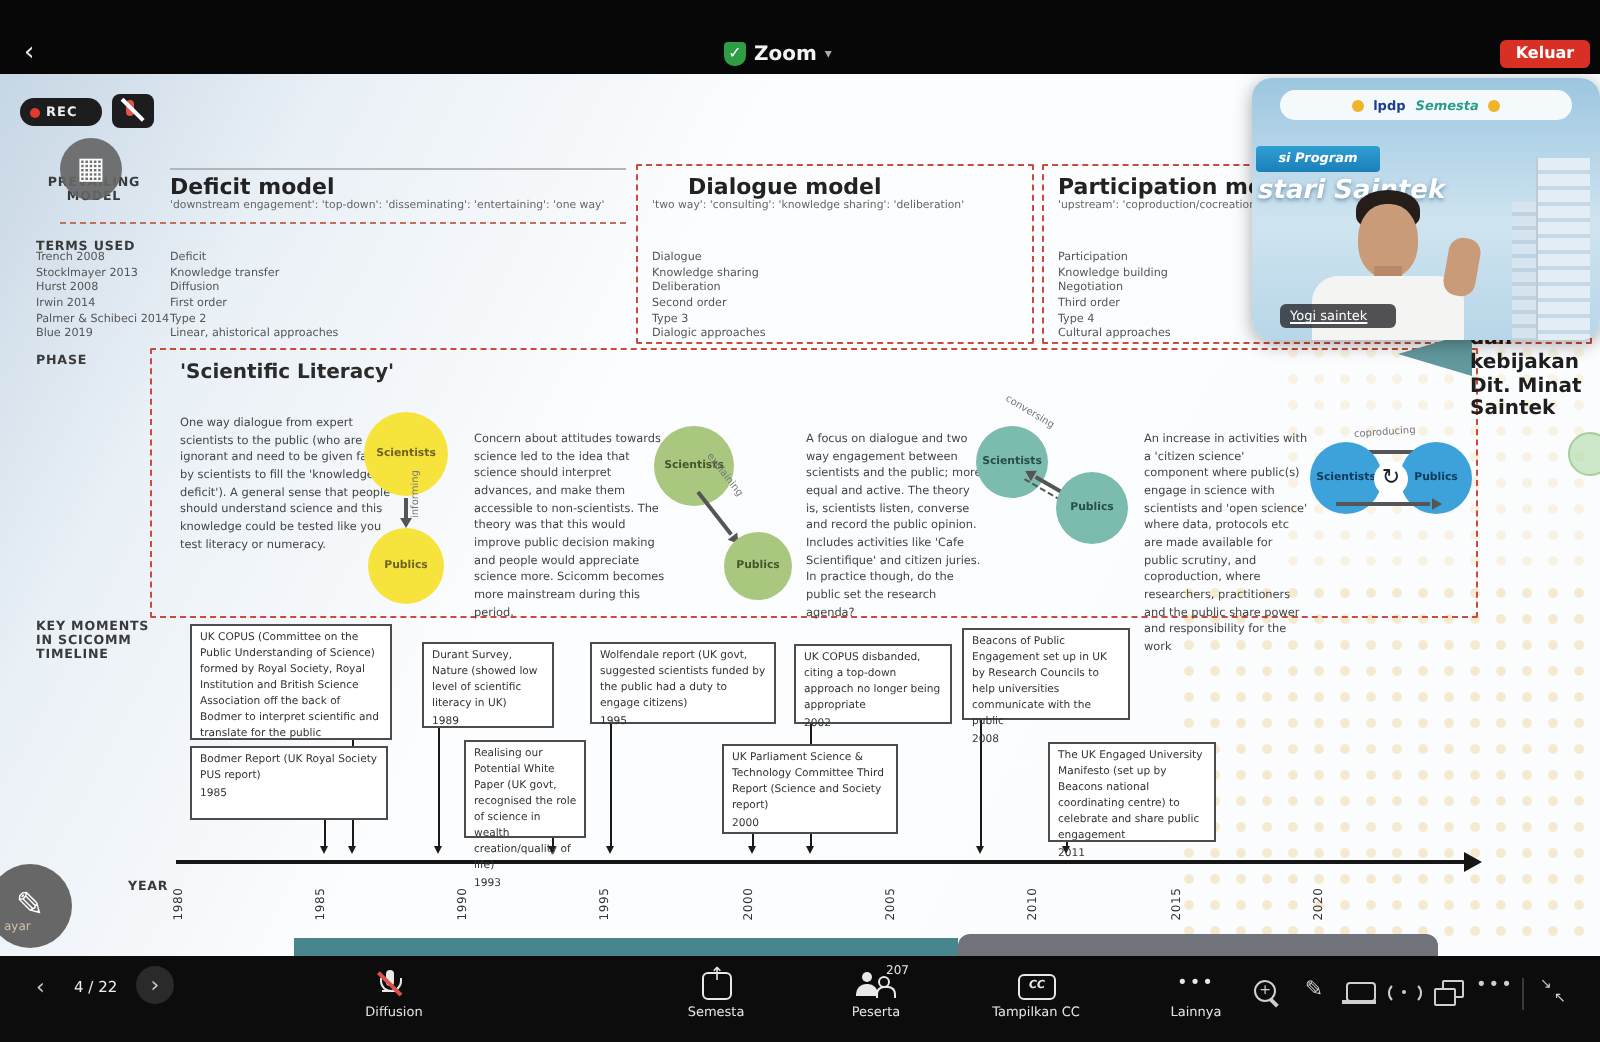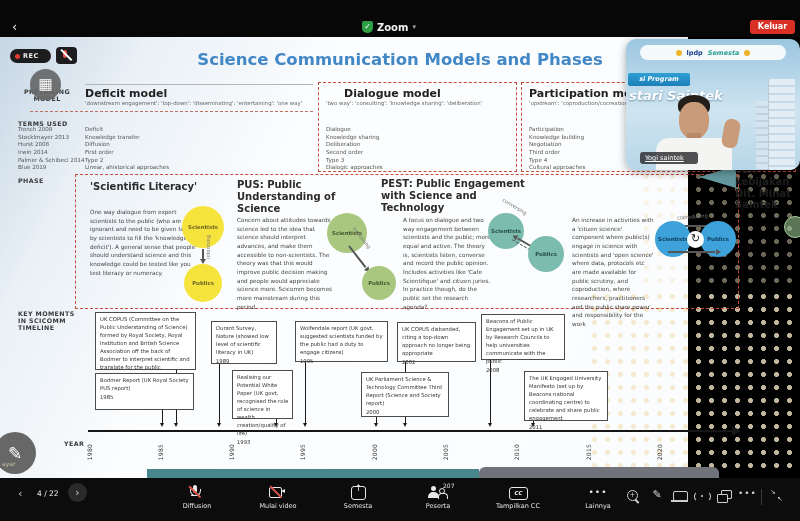--- a/index.html
+++ b/index.html
@@ -10,21 +10,21 @@
   #topbar{left:0;top:0;width:800px;height:37px;background:#070707;z-index:20;}
   .backbtn{left:12px;top:20px;color:#e8e8e8;font-size:13px;line-height:13px;}
   .zoomctr{left:362px;top:21px;display:flex;align-items:center;gap:4px;}
   .shield{width:11px;height:12px;background:#2e9e44;border-radius:2px 2px 5px 5px;color:#fff;
           font-size:8px;line-height:12px;text-align:center;}
   .zoomtxt{color:#f2f2f2;font-size:10px;font-weight:bold;}
   .caret{color:#aaa;font-size:7px;}
   .leave{left:750px;top:20px;width:45px;height:14px;background:#d93025;border-radius:3px;
          color:#fff;font-size:8px;line-height:14px;text-align:center;font-weight:bold;}
   
-  #stage{left:0;top:37px;width:688px;height:441px;
+  #stage{left:0;top:37px;width:800px;height:441px;
          background:linear-gradient(118deg,#c6d6e4 0%,#e9f0f6 16%,#fcfdfe 38%,#fbfcfd 100%);z-index:1;}
   .dots{background-image:radial-gradient(#f3e6c4 2.2px,rgba(0,0,0,0) 2.7px);background-size:13px 13px;}
   
   .recpill{left:10px;top:12px;width:41px;height:14px;background:#1d1d1f;border-radius:7px;
            display:flex;align-items:center;gap:3px;padding-left:5px;box-sizing:border-box;}
   .recdot{width:5px;height:5px;border-radius:50%;background:#e23b2e;}
   .rectxt{color:#eee;font-size:6.5px;font-weight:bold;letter-spacing:.5px;}
   .micpill{left:56px;top:10px;width:21px;height:17px;background:#1d1d1f;border-radius:4px;}
   .micglyph{position:absolute;left:7px;top:3px;width:4px;height:8px;background:#e05548;border-radius:2px;}
   .micslash{position:absolute;left:3px;top:7px;width:15px;height:1.5px;background:#fff;transform:rotate(45deg);}
@@ -166,21 +166,20 @@
   </div>
   <div class="abs micpill">
     <span class="micglyph"></span>
     <span class="micslash"></span>
   </div>
 
   <div class="abs gridbtn"><span>▦</span></div>
   <div class="abs penbtn"><span>✎</span></div>
   <div class="abs penlbl">ayar</div>
 
-  <div class="abs title">Science Communication Models and Phases</div>
 
   <div class="abs sidelbl" style="left:18px;top:51px;width:58px;text-align:center;">PREVAILING MODEL</div>
   <div class="abs sidelbl" style="left:18px;top:83px;">TERMS USED</div>
   <div class="abs sidelbl" style="left:18px;top:140px;">PHASE</div>
   <div class="abs sidelbl" style="left:18px;top:273px;">
     <div>KEY MOMENTS</div>
     <div>IN SCICOMM</div>
     <div>TIMELINE</div>
   </div>
   <div class="abs sidelbl" style="left:64px;top:403px;">YEAR</div>
@@ -240,35 +239,33 @@
     </div>
   <div class="arrow" style="left:202.5px;top:212px;width:14px;transform:rotate(90deg);">
       <i class="ln" style="width:10px;"></i>
       <i class="hd"></i>
     </div>
   <span class="rot" style="left:196px;top:207px;width:24px;transform:rotate(-90deg);">informing</span>
   <div class="abs circ cy" style="left:184px;top:227px;width:38px;height:38px;">
       <span>Publics</span>
     </div>
 
-  <div class="abs ptitle" style="left:237px;top:142px;width:102px;">PUS: Public Understanding of Science</div>
   <div class="abs ptext" style="left:237px;top:179px;width:99px;">Concern about attitudes towards science led to the idea that science should interpret advances, and make them accessible to non-scientists. The theory was that this would improve public decision making and people would appreciate science more. Scicomm becomes more mainstream during this period.</div>
   <div class="abs circ cg" style="left:327px;top:176px;width:40px;height:40px;">
       <span>Scientists</span>
     </div>
   <div class="arrow" style="left:349px;top:209px;width:32px;transform:rotate(52deg);">
       <i class="ln" style="width:27px;"></i>
       <i class="hd"></i>
     </div>
   <span class="rot" style="left:348px;top:200px;width:32px;transform:rotate(52deg);">explaining</span>
   <div class="abs circ cg" style="left:362px;top:229px;width:34px;height:34px;">
       <span>Publics</span>
     </div>
 
-  <div class="abs ptitle" style="left:381px;top:141px;width:160px;">PEST: Public Engagement with Science and Technology</div>
   <div class="abs ptext" style="left:403px;top:179px;width:88px;">A focus on dialogue and two way engagement between scientists and the public; more equal and active. The theory is, scientists listen, converse and record the public opinion. Includes activities like 'Cafe Scientifique' and citizen juries. In practice though, do the public set the research agenda?</div>
   <div class="abs circ ct" style="left:488px;top:176px;width:36px;height:36px;">
       <span>Scientists</span>
     </div>
   <div class="arrow" style="left:536px;top:212px;width:26px;transform:rotate(-150deg);">
       <i class="ln" style="width:21px;"></i>
       <i class="hd"></i>
     </div>
   <div class="arrow" style="left:512px;top:203px;width:26px;transform:rotate(30deg);">
       <i class="lnd" style="width:21px;"></i>
@@ -381,28 +378,20 @@
 
   <div class="tbtn" style="left:162px;">
     <div class="ticon">
       <i class="ic micb"></i>
         <i class="ic mica"></i>
         <i class="ic mics"></i>
         <i class="ic slash"></i>
     </div>
     <div class="tlabel">Diffusion</div>
   </div>
-  <div class="tbtn" style="left:243px;">
-    <div class="ticon">
-      <i class="ic camb"></i>
-        <i class="ic camt"></i>
-        <i class="ic slash"></i>
-    </div>
-    <div class="tlabel">Mulai video</div>
-  </div>
   <div class="tbtn" style="left:323px;">
     <div class="ticon">
       <i class="ic shrb"></i>
         <i class="ic shra">↑</i>
     </div>
     <div class="tlabel">Semesta</div>
   </div>
   <div class="tbtn" style="left:483px;">
     <div class="ticon">
         <i class="ic ccb">CC</i>

